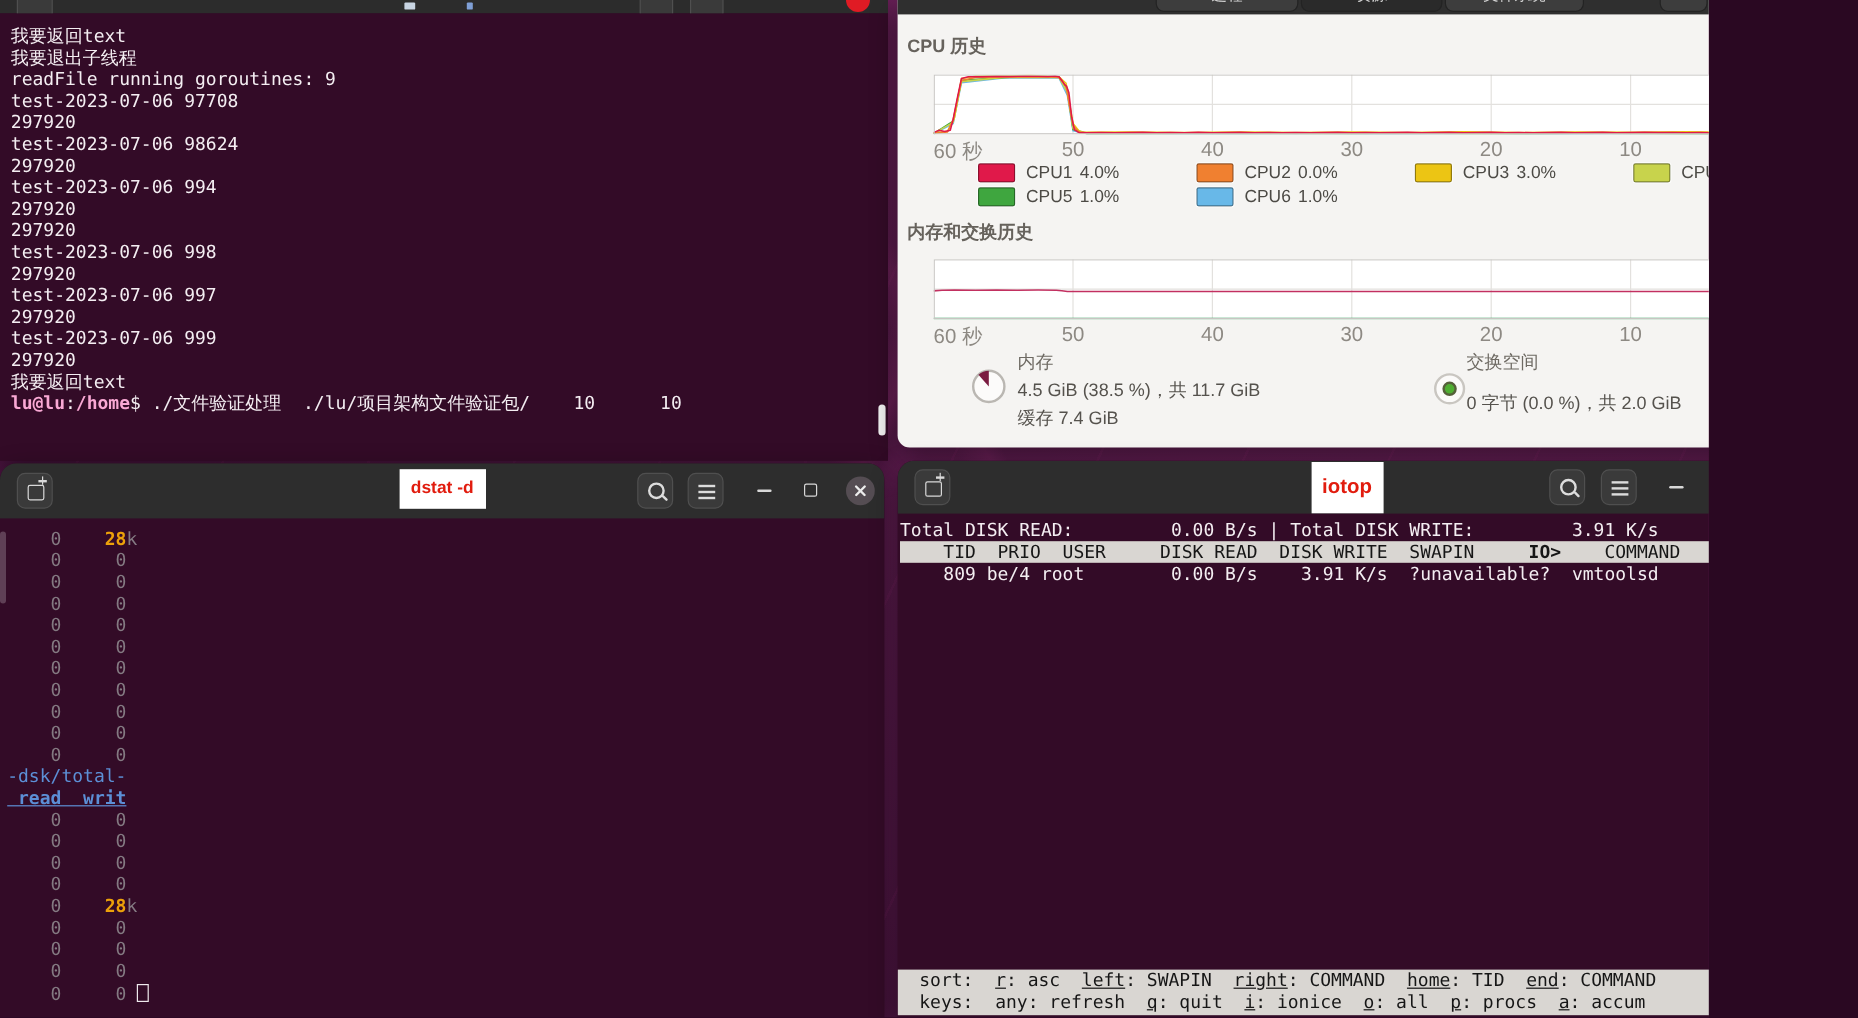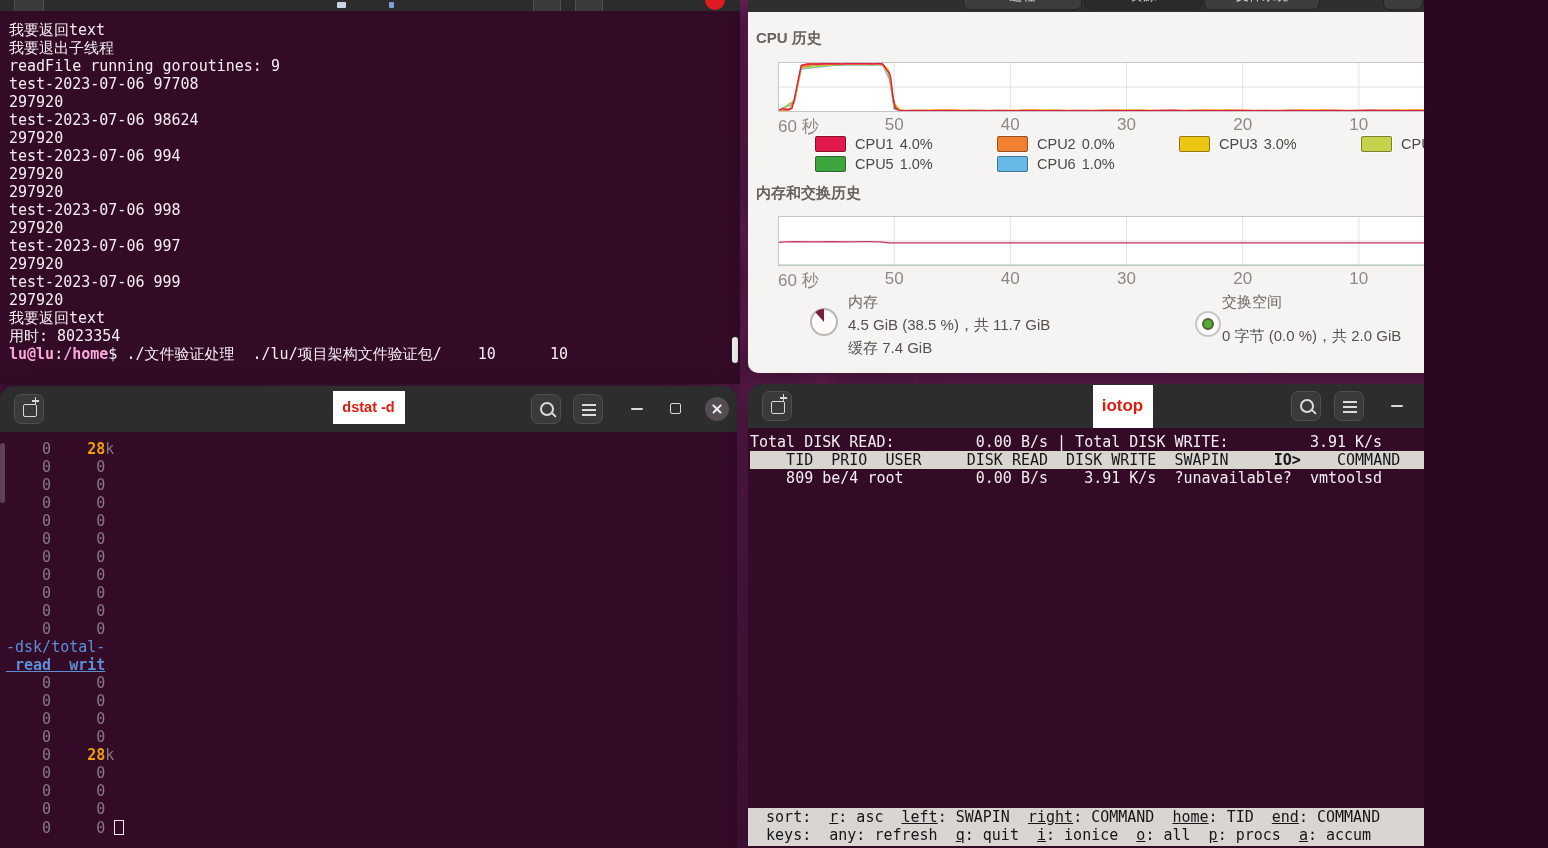--- a/index.html
+++ b/index.html
@@ -118,21 +118,20 @@
         <div class="tline"><span>test-2023-07-06 994</span></div>
         <div class="tline"><span>297920</span></div>
         <div class="tline"><span>297920</span></div>
         <div class="tline"><span>test-2023-07-06 998</span></div>
         <div class="tline"><span>297920</span></div>
         <div class="tline"><span>test-2023-07-06 997</span></div>
         <div class="tline"><span>297920</span></div>
         <div class="tline"><span>test-2023-07-06 999</span></div>
         <div class="tline"><span>297920</span></div>
         <div class="tline"><span>我要返回text</span></div>
-        <div class="tline"><span>用时: 8023354</span></div>
         <div class="tline"><span class="c-green">lu@lu</span><span>:</span><span class="c-blue">/home</span><span>$ ./文件验证处理  ./lu/项目架构文件验证包/    10      10</span></div>
       </div>
     <div id="tm-scroll"></div>
   </div>
 
   <div class="window" id="sysmon">
     <div class="sm-header">
       <div class="sm-tab" style="left:215px;width:119px;">进程</div>
       <div class="sm-tab active" style="left:336px;width:118px;">资源</div>
       <div class="sm-tab" style="left:456px;width:116px;">文件系统</div>

